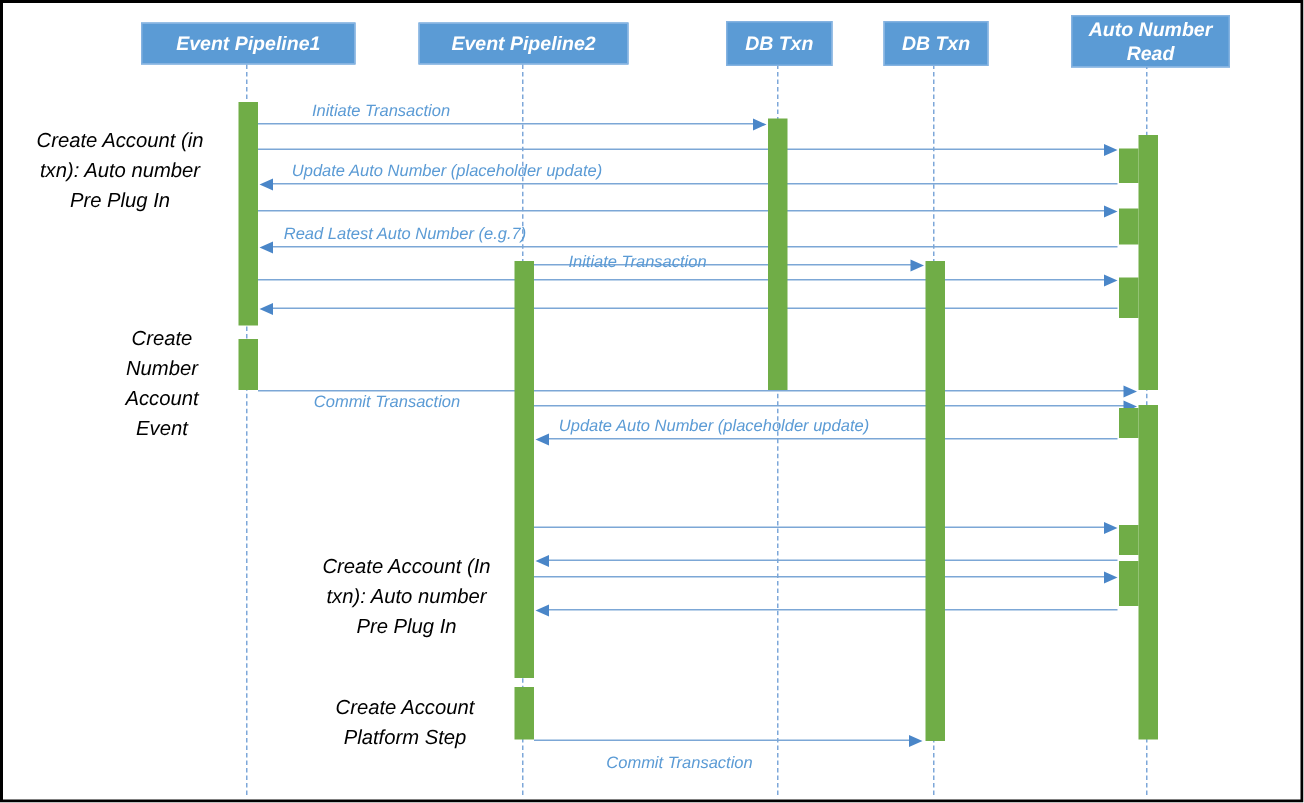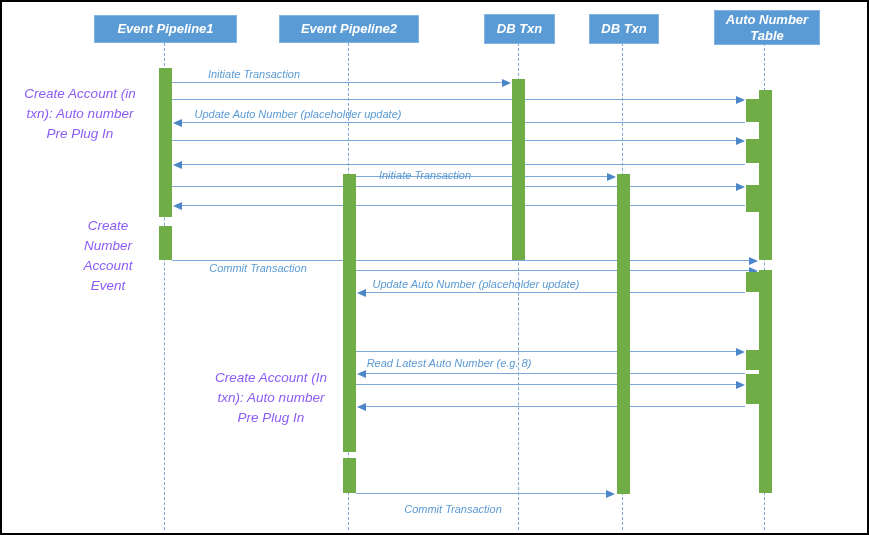--- a/index.html
+++ b/index.html
@@ -61,37 +61,37 @@
     line-height: 14px;
     z-index: 3;
   }
   .slabel {
     position: absolute;
     transform: translateX(-50%);
     text-align: center;
     white-space: nowrap;
     z-index: 5;
   }
-  .slabel.caption { color: #8b5cf6; font-size: 13.5px; line-height: 20px; }
+  .slabel.caption { color: #000000; font-size: 13.5px; line-height: 20px; }
   .slabel.note    { color: #5b9bd5; font-size: 11.5px; line-height: 17px; }
 </style>
 </head>
 <body>
 
 <div id="canvas">
     <div class="lifeline" style="left: 162px; top: 41px; height: 487px; z-index: 1;"></div>
     <div class="hdr" style="left: 92px; top: 13px; width: 143px; height: 28px; z-index: 6;">Event Pipeline1</div>
     <div class="lifeline" style="left: 346px; top: 41px; height: 487px; z-index: 1;"></div>
     <div class="hdr" style="left: 277px; top: 13px; width: 140px; height: 28px; z-index: 6;">Event Pipeline2</div>
     <div class="lifeline" style="left: 516px; top: 41px; height: 487px; z-index: 1;"></div>
     <div class="hdr" style="left: 482px; top: 12px; width: 71px; height: 30px; z-index: 6;">DB Txn</div>
     <div class="lifeline" style="left: 620px; top: 41px; height: 487px; z-index: 1;"></div>
     <div class="hdr" style="left: 587px; top: 12px; width: 70px; height: 30px; z-index: 6;">DB Txn</div>
     <div class="lifeline" style="left: 762px; top: 41px; height: 487px; z-index: 1;"></div>
-    <div class="hdr" style="left: 712px; top: 8px; width: 106px; height: 35px; z-index: 6;">Auto Number Table</div>
+    <div class="hdr" style="left: 712px; top: 8px; width: 106px; height: 35px; z-index: 6;">Auto Number Read</div>
     <div class="bar" style="left: 157px; top: 66px; width: 13px; height: 149px;"></div>
     <div class="bar" style="left: 157px; top: 224px; width: 13px; height: 34px;"></div>
     <div class="bar" style="left: 341px; top: 172px; width: 13px; height: 278px;"></div>
     <div class="bar" style="left: 341px; top: 456px; width: 13px; height: 35px;"></div>
     <div class="bar" style="left: 510px; top: 77px; width: 13px; height: 181px;"></div>
     <div class="bar" style="left: 615px; top: 172px; width: 13px; height: 320px;"></div>
     <div class="bar" style="left: 757px; top: 88px; width: 13px; height: 170px;"></div>
     <div class="bar" style="left: 757px; top: 268px; width: 13px; height: 223px;"></div>
     <div class="bar" style="left: 744px; top: 97px; width: 13px; height: 23px;"></div>
     <div class="bar" style="left: 744px; top: 137px; width: 13px; height: 24px;"></div>
@@ -104,40 +104,40 @@
     <div class="mlabel" style="left: 252px; top: 65px;">Initiate Transaction</div>
     <div class="mline" style="left: 170px; width: 565px; top: 97px;"></div>
     <div class="ahead right" style="left: 734px; top: 94px;"></div>
     <div class="mline" style="left: 179px; width: 564px; top: 120px;"></div>
     <div class="ahead left" style="left: 171px; top: 117px;"></div>
     <div class="mlabel" style="left: 296px; top: 105px;">Update Auto Number (placeholder update)</div>
     <div class="mline" style="left: 170px; width: 565px; top: 138px;"></div>
     <div class="ahead right" style="left: 734px; top: 135px;"></div>
     <div class="mline" style="left: 179px; width: 564px; top: 162px;"></div>
     <div class="ahead left" style="left: 171px; top: 159px;"></div>
+    <div class="mlabel" style="left: 268px; top: 147px;">Read Latest Auto Number (e.g.7)</div>
     <div class="mline" style="left: 354px; width: 252px; top: 174px;"></div>
     <div class="ahead right" style="left: 605px; top: 171px;"></div>
     <div class="mlabel" style="left: 423px; top: 166px;">Initiate Transaction</div>
     <div class="mline" style="left: 170px; width: 565px; top: 184px;"></div>
     <div class="ahead right" style="left: 734px; top: 181px;"></div>
     <div class="mline" style="left: 179px; width: 564px; top: 203px;"></div>
     <div class="ahead left" style="left: 171px; top: 200px;"></div>
     <div class="mline" style="left: 170px; width: 578px; top: 258px;"></div>
     <div class="ahead right" style="left: 747px; top: 255px;"></div>
     <div class="mlabel" style="left: 256px; top: 259px;">Commit Transaction</div>
     <div class="mline" style="left: 354px; width: 394px; top: 268px;"></div>
     <div class="ahead right" style="left: 747px; top: 265px;"></div>
     <div class="mline" style="left: 363px; width: 380px; top: 290px;"></div>
     <div class="ahead left" style="left: 355px; top: 287px;"></div>
     <div class="mlabel" style="left: 474px; top: 275px;">Update Auto Number (placeholder update)</div>
     <div class="mline" style="left: 354px; width: 381px; top: 349px;"></div>
     <div class="ahead right" style="left: 734px; top: 346px;"></div>
     <div class="mline" style="left: 363px; width: 380px; top: 371px;"></div>
     <div class="ahead left" style="left: 355px; top: 368px;"></div>
-    <div class="mlabel" style="left: 447px; top: 354px;">Read Latest Auto Number (e.g. 8)</div>
     <div class="mline" style="left: 354px; width: 381px; top: 382px;"></div>
     <div class="ahead right" style="left: 734px; top: 379px;"></div>
     <div class="mline" style="left: 363px; width: 380px; top: 404px;"></div>
     <div class="ahead left" style="left: 355px; top: 401px;"></div>
     <div class="mline" style="left: 354px; width: 251px; top: 491px;"></div>
     <div class="ahead right" style="left: 604px; top: 488px;"></div>
     <div class="mlabel" style="left: 451px; top: 500px;">Commit Transaction</div>
     <div class="slabel caption" style="left: 78px; top: 82px;">
       <div>Create Account (in</div>
       <div>txn): Auto number</div>
@@ -147,13 +147,17 @@
       <div>Create</div>
       <div>Number</div>
       <div>Account</div>
       <div>Event</div>
     </div>
     <div class="slabel caption" style="left: 269px; top: 366px;">
       <div>Create Account (In</div>
       <div>txn): Auto number</div>
       <div>Pre Plug In</div>
     </div>
+    <div class="slabel caption" style="left: 268px; top: 460px;">
+      <div>Create Account</div>
+      <div>Platform Step</div>
+    </div>
   </div>
 
 </body></html>

